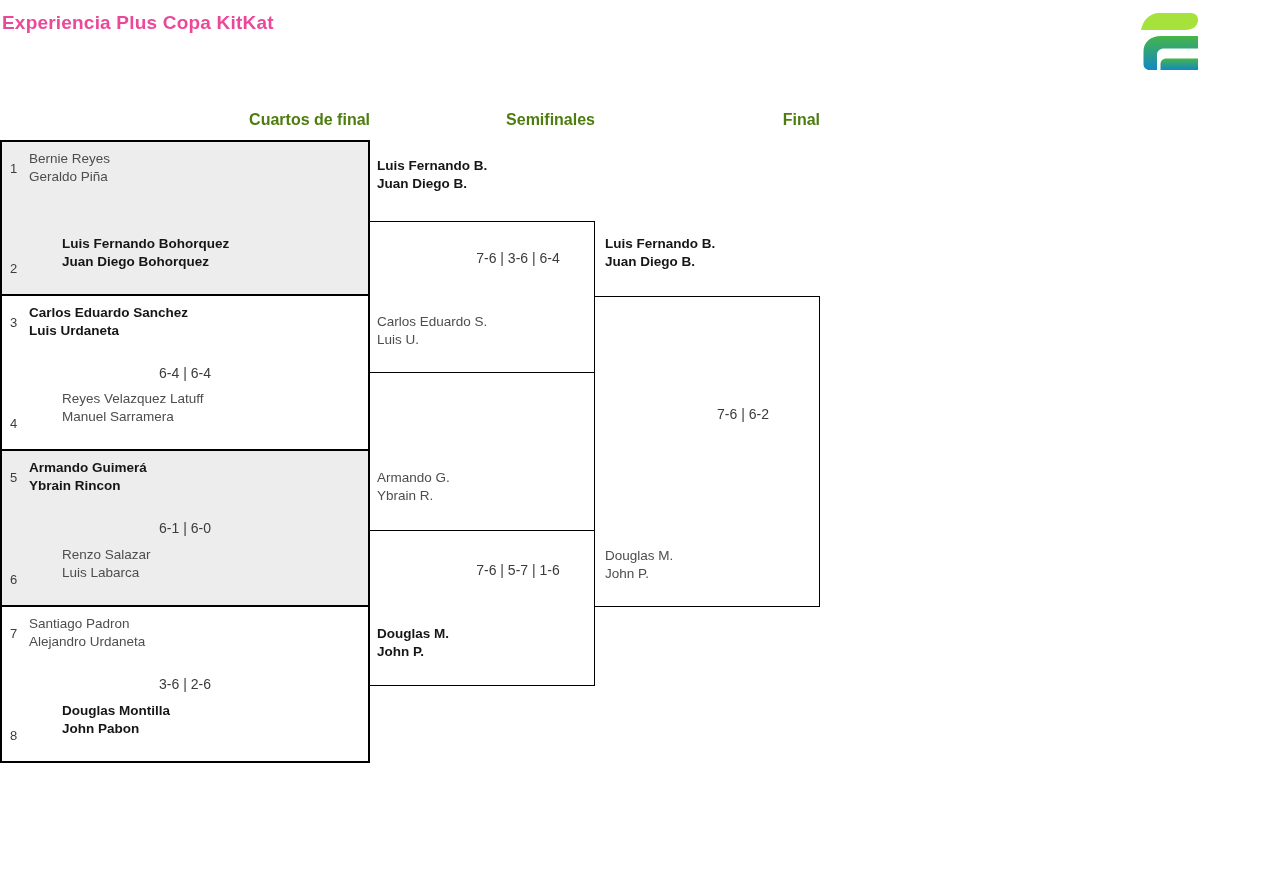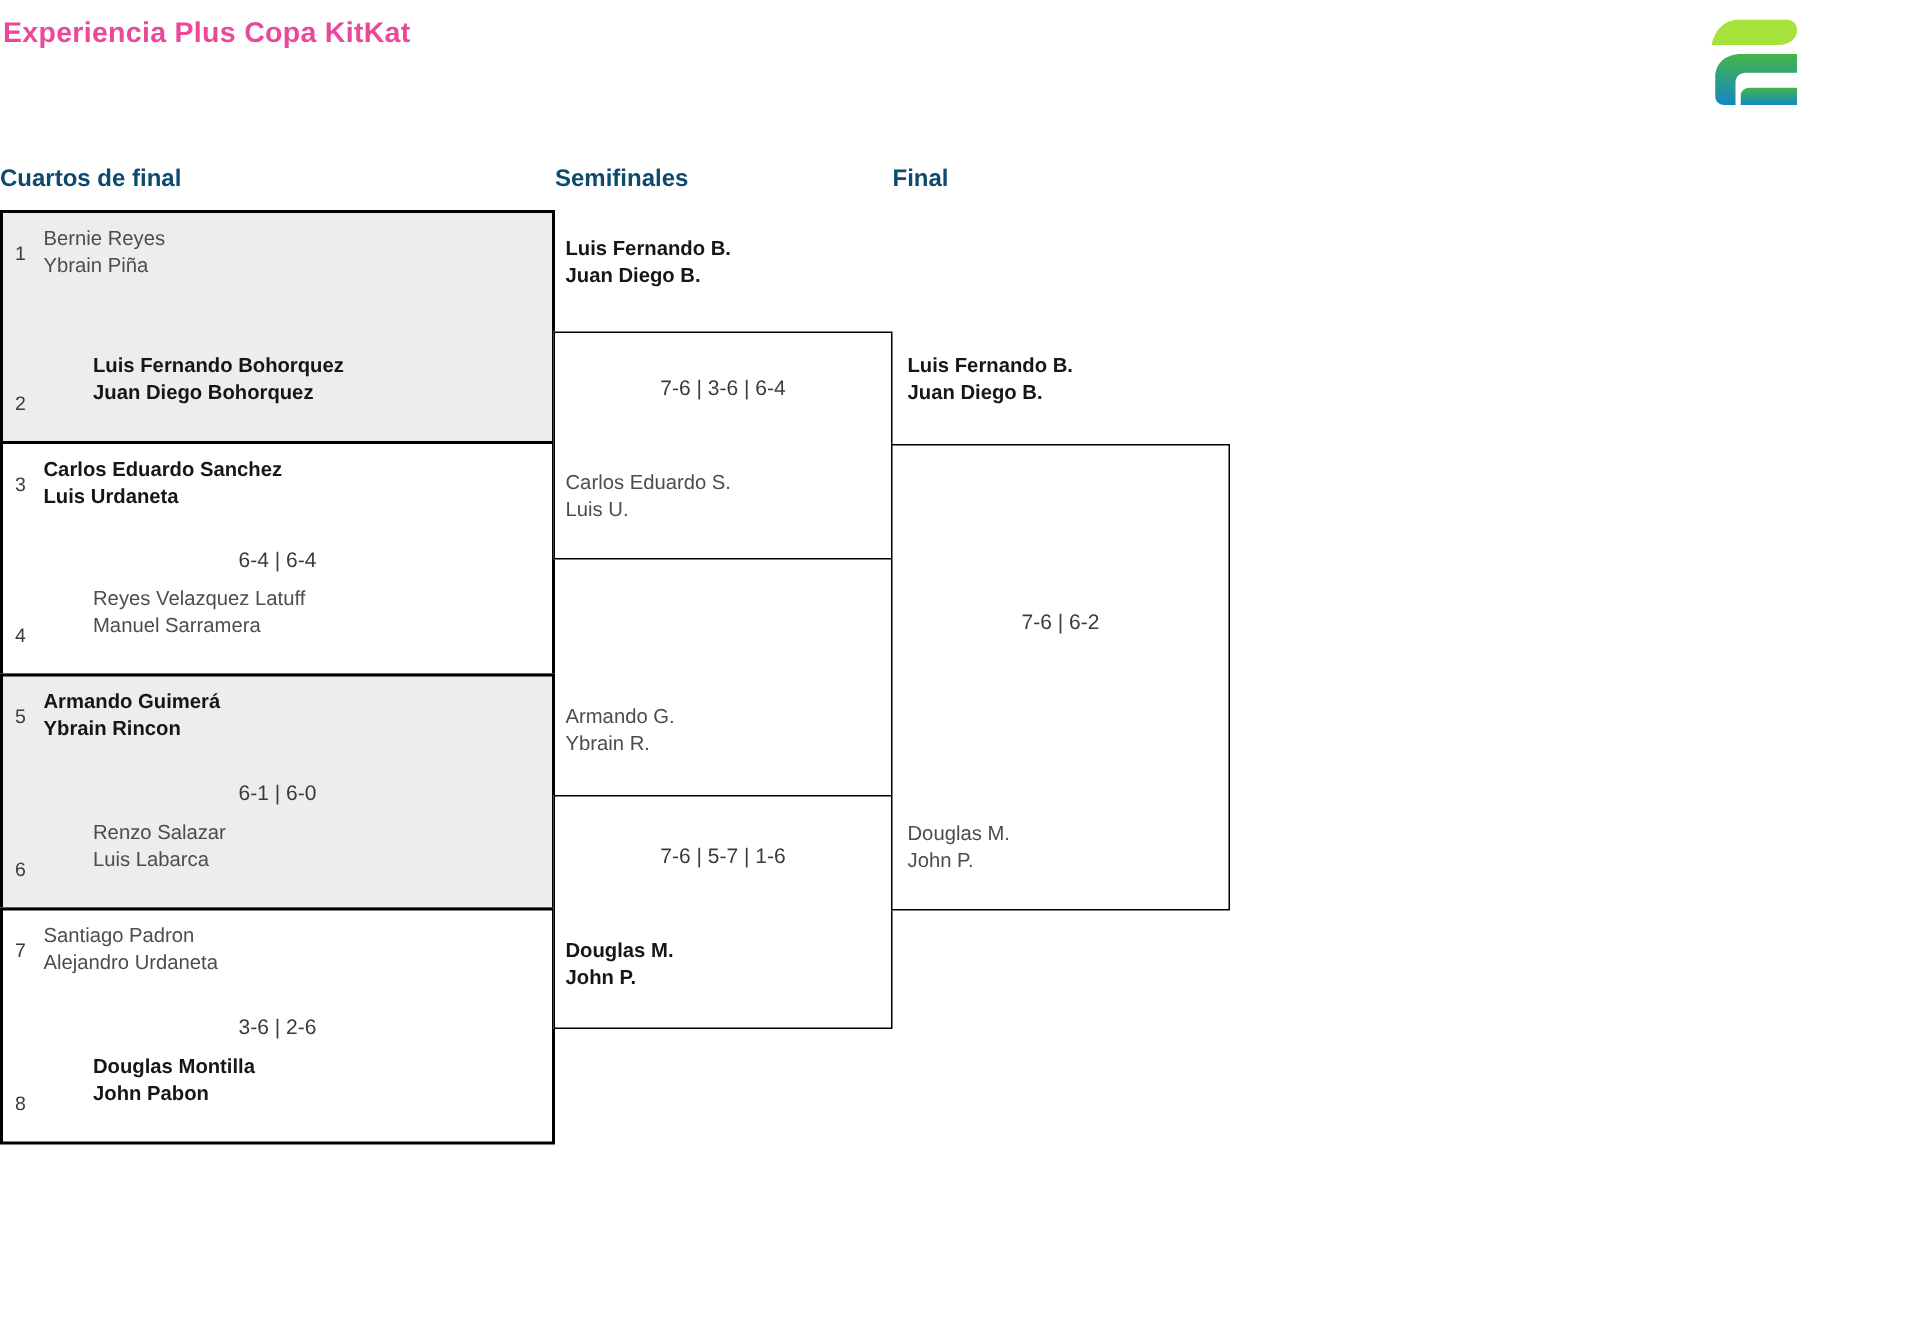--- a/index.html
+++ b/index.html
@@ -9,21 +9,21 @@
 
   
   .page-title { position:absolute; left:2px; top:6px; font-size:19px; font-weight:700;
                 color:#ec4899; line-height:33px; letter-spacing:0.2px; }
 
   
   .brand-logo { position:absolute; left:1140px; top:13px; width:58px; height:57px; }
 
   
   .round-header { position:absolute; top:110px; font-size:16px; font-weight:700;
-                  color:#0c4a6e; text-align:left; line-height:20px; }
+                  color:#4d7c0f; text-align:right; line-height:20px; }
   .hdr-qf { left:0; width:370px; }
   .hdr-sf { left:370px; width:225px; }
   .hdr-f  { left:595px; width:225px; }
 
   
   .qf-match { position:absolute; left:0; width:370px; border:2px solid #000;
               box-sizing:border-box; background:#ffffff; }
   .qf-match.gray { background:#ededed; }
   .qf-m1 { top:140px; height:156px; }
   .qf-m2 { top:294px; height:157px; }
@@ -56,21 +56,21 @@
   .abs-team.winner { color:#161616; font-weight:700; }
   .sf-label { left:377px; }
   .fin-label { left:605px; }
   .sf1-top { top:157px; }
   .sf1-bot { top:313px; }
   .sf2-top { top:469px; }
   .sf2-bot { top:625px; }
   .fin-top { top:235px; }
   .fin-bot { top:547px; }
 
-  .abs-score { position:absolute; }
+  .abs-score { position:absolute;margin-left:36px; }
   .sf-score { left:369px; width:226px; }
   .sf1-score { top:250px; }
   .sf2-score { top:562px; }
   .fin-score { left:594px; width:226px; top:406px; }
 </style>
 </head>
 <body>
 
 <div class="canvas">
 
@@ -91,21 +91,21 @@
   </svg>
 
   <div class="round-header hdr-qf">Cuartos de final</div>
   <div class="round-header hdr-sf">Semifinales</div>
   <div class="round-header hdr-f">Final</div>
 
   <div class="qf-match qf-m1 gray">
     <div class="seed seed-top">1</div>
     <div class="team team-top">
       <div>Bernie Reyes</div>
-      <div>Ybrain Piña</div>
+      <div>Geraldo Piña</div>
     </div>
     <div class="seed seed-bottom">2</div>
     <div class="team team-bottom winner">
       <div>Luis Fernando Bohorquez</div>
       <div>Juan Diego Bohorquez</div>
     </div>
   </div>
 
   <div class="qf-match qf-m2">
     <div class="seed seed-top">3</div>

